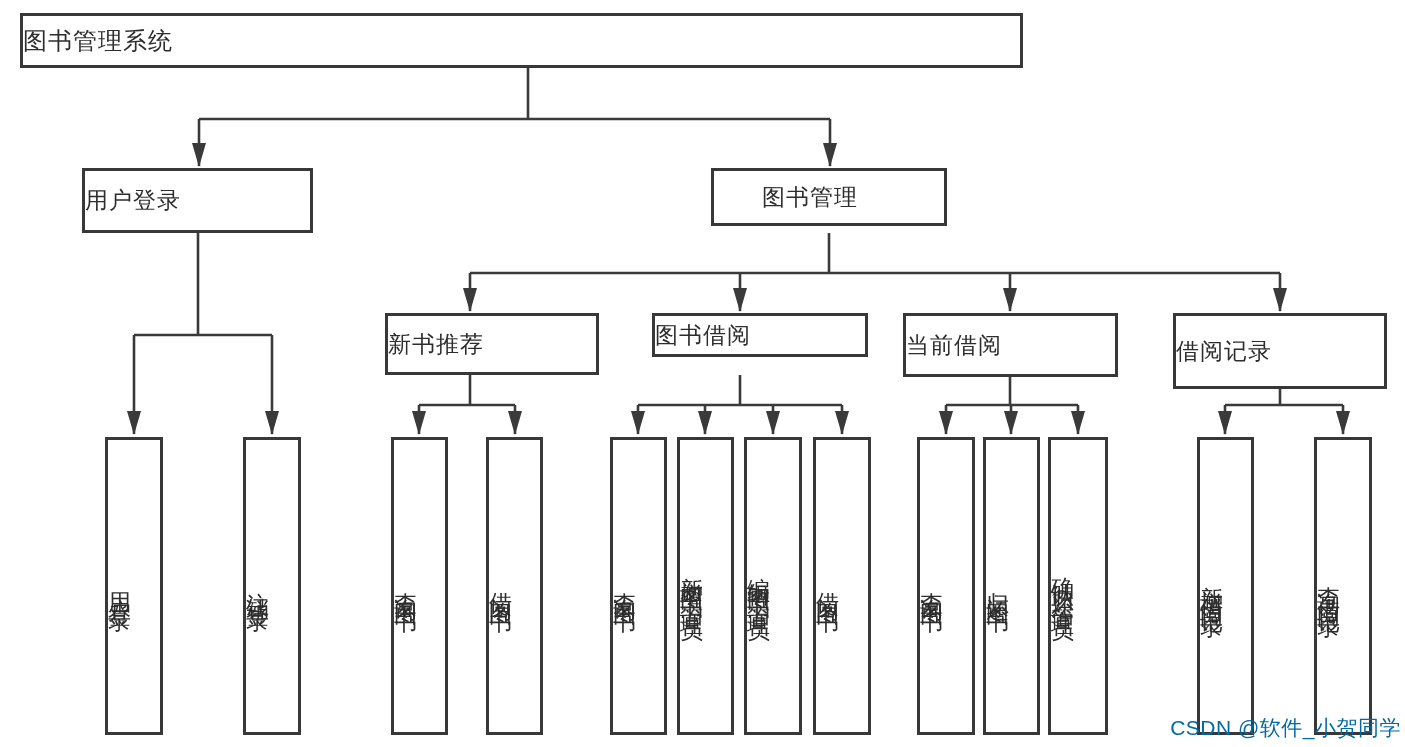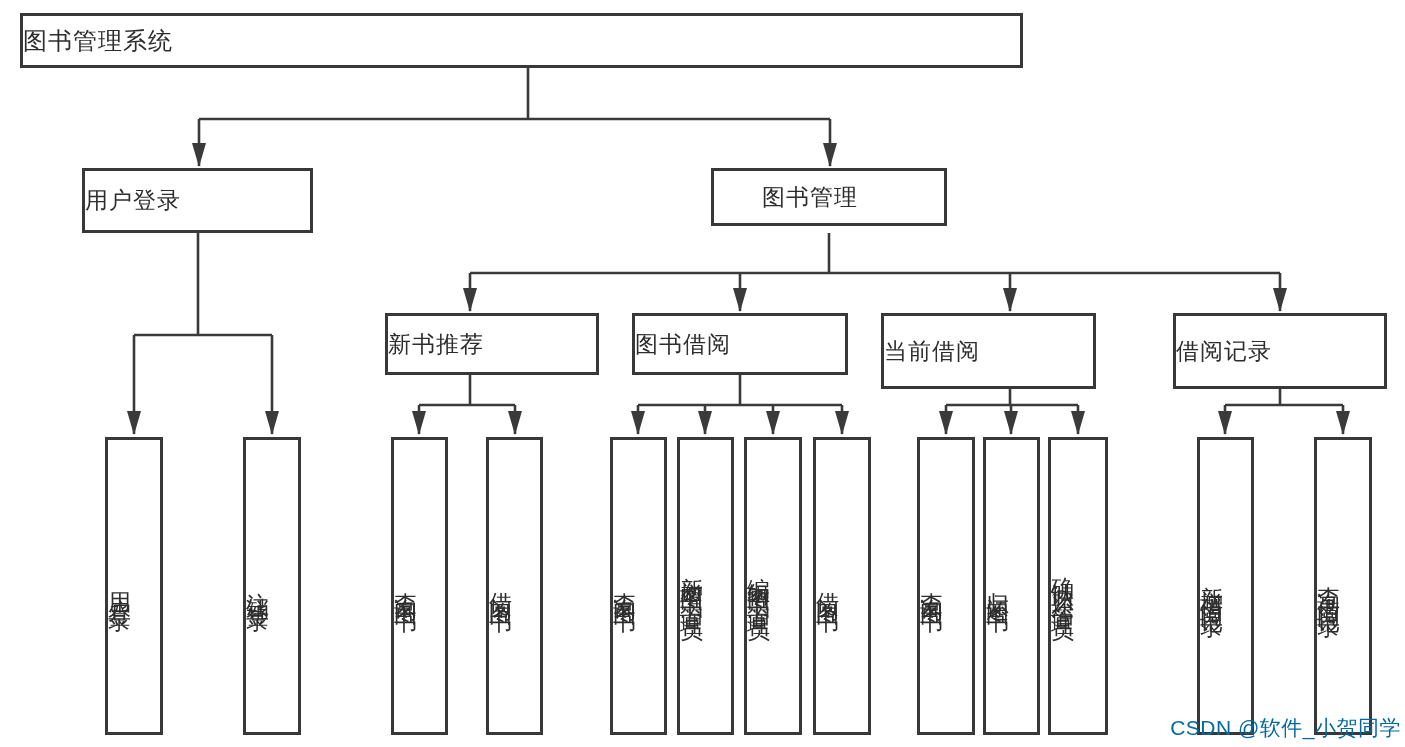--- a/index.html
+++ b/index.html
@@ -100,24 +100,24 @@
   <div class="node node-h" style="left:82px;top:168px;width:231px;height:65px;">
     <span>用户登录</span>
   </div>
   <div class="node node-h" style="left:711px;top:168px;width:236px;height:58px;padding-left:48px;">
     <span>图书管理</span>
   </div>
 
   <div class="node node-h" style="left:363px;top:313px;width:214px;height:62px;margin-left:22px;">
     <span>新书推荐</span>
   </div>
-  <div class="node node-h" style="left:632px;top:313px;width:216px;height:62px;">
+  <div class="node node-h" style="left:652px;top:313px;width:216px;height:44px;">
     <span>图书借阅</span>
   </div>
-  <div class="node node-h" style="left:881px;top:313px;width:215px;height:76px;">
+  <div class="node node-h" style="left:903px;top:313px;width:215px;height:64px;">
     <span>当前借阅</span>
   </div>
   <div class="node node-h" style="left:1173px;top:313px;width:214px;height:76px;">
     <span>借阅记录</span>
   </div>
 
   <div class="node leaf" style="left:105px;top:437px;width:58px;height:298px;">
     <span>用户登录</span>
   </div>
   <div class="node leaf" style="left:243px;top:437px;width:58px;height:298px;">

